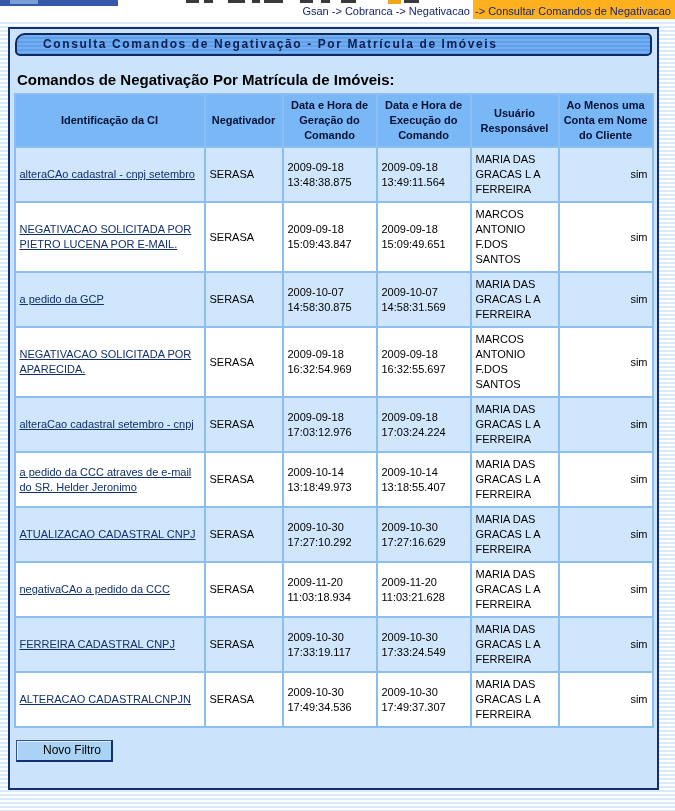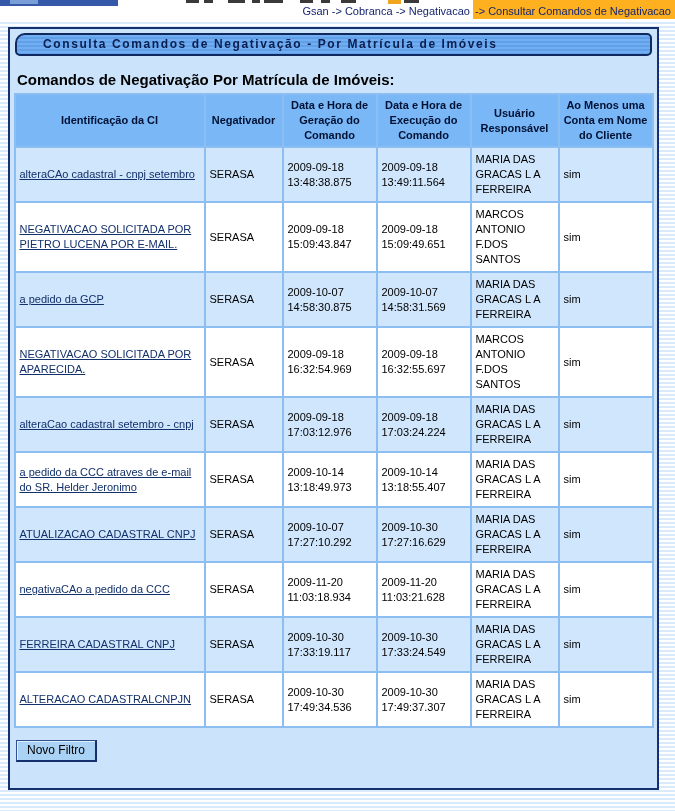--- a/index.html
+++ b/index.html
@@ -37,30 +37,30 @@
   table.cmds th{
     background:#79b7f7;border:2px solid #8cbef2;color:#001133;
     font-weight:bold;text-align:center;padding:3px 2px;line-height:15px;
   }
   table.cmds td{
     border:2px solid #8cbef2;padding:4px 4px;line-height:15px;
     vertical-align:middle;color:#000000;background:#ffffff;
     overflow:hidden;word-wrap:break-word;
   }
   table.cmds tr.alt td{background:#cfe6fc;}
-  table.cmds td.center{text-align:left;}
+  table.cmds td.center{text-align:right;}
   a.cmd-link{color:#12306a;text-decoration:underline;cursor:pointer;}
   .pagination{
     text-align:center;font-weight:bold;font-size:12px;margin-top:9px;color:#000000;
   }
   .pagination a{color:#000000;text-decoration:underline;margin:0 2px;cursor:pointer;}
   .pagination .cur{margin-right:3px;}
   .novo-filtro{
     margin:12px 0 0 6px;font-family:"Liberation Sans",sans-serif;font-size:12px;
-    background:#a9d2f5;color:#000000;padding:2px 10px 3px 10px;
+    background:#a9d2f5;color:#000000;padding:2px 10px 3px 26px;
     border:1px solid #30508f;border-right:2px solid #16306e;border-bottom:2px solid #16306e;
     box-shadow:inset 1px 1px 0 #ddeffd;cursor:pointer;
   }
 </style>
 </head>
 <body>
 
 <div class="top-white"></div>
 <div class="navy-frag"></div>
 <div class="navy-frag-accent"></div>
@@ -147,21 +147,21 @@
           <td><a class="cmd-link">a pedido da CCC atraves de e-mail do SR. Helder Jeronimo </a></td>
           <td>SERASA</td>
           <td>2009-10-14 13:18:49.973</td>
           <td>2009-10-14 13:18:55.407</td>
           <td>MARIA DAS GRACAS L A FERREIRA</td>
           <td class="center">sim</td>
         </tr>
         <tr class="alt">
           <td><a class="cmd-link">ATUALIZACAO CADASTRAL CNPJ </a></td>
           <td>SERASA</td>
-          <td>2009-10-07 17:27:10.292</td>
+          <td>2009-10-30 17:27:10.292</td>
           <td>2009-10-30 17:27:16.629</td>
           <td>MARIA DAS GRACAS L A FERREIRA</td>
           <td class="center">sim</td>
         </tr>
         <tr>
           <td><a class="cmd-link">negativaCAo a pedido da CCC </a></td>
           <td>SERASA</td>
           <td>2009-11-20 11:03:18.934</td>
           <td>2009-11-20 11:03:21.628</td>
           <td>MARIA DAS GRACAS L A FERREIRA</td>

